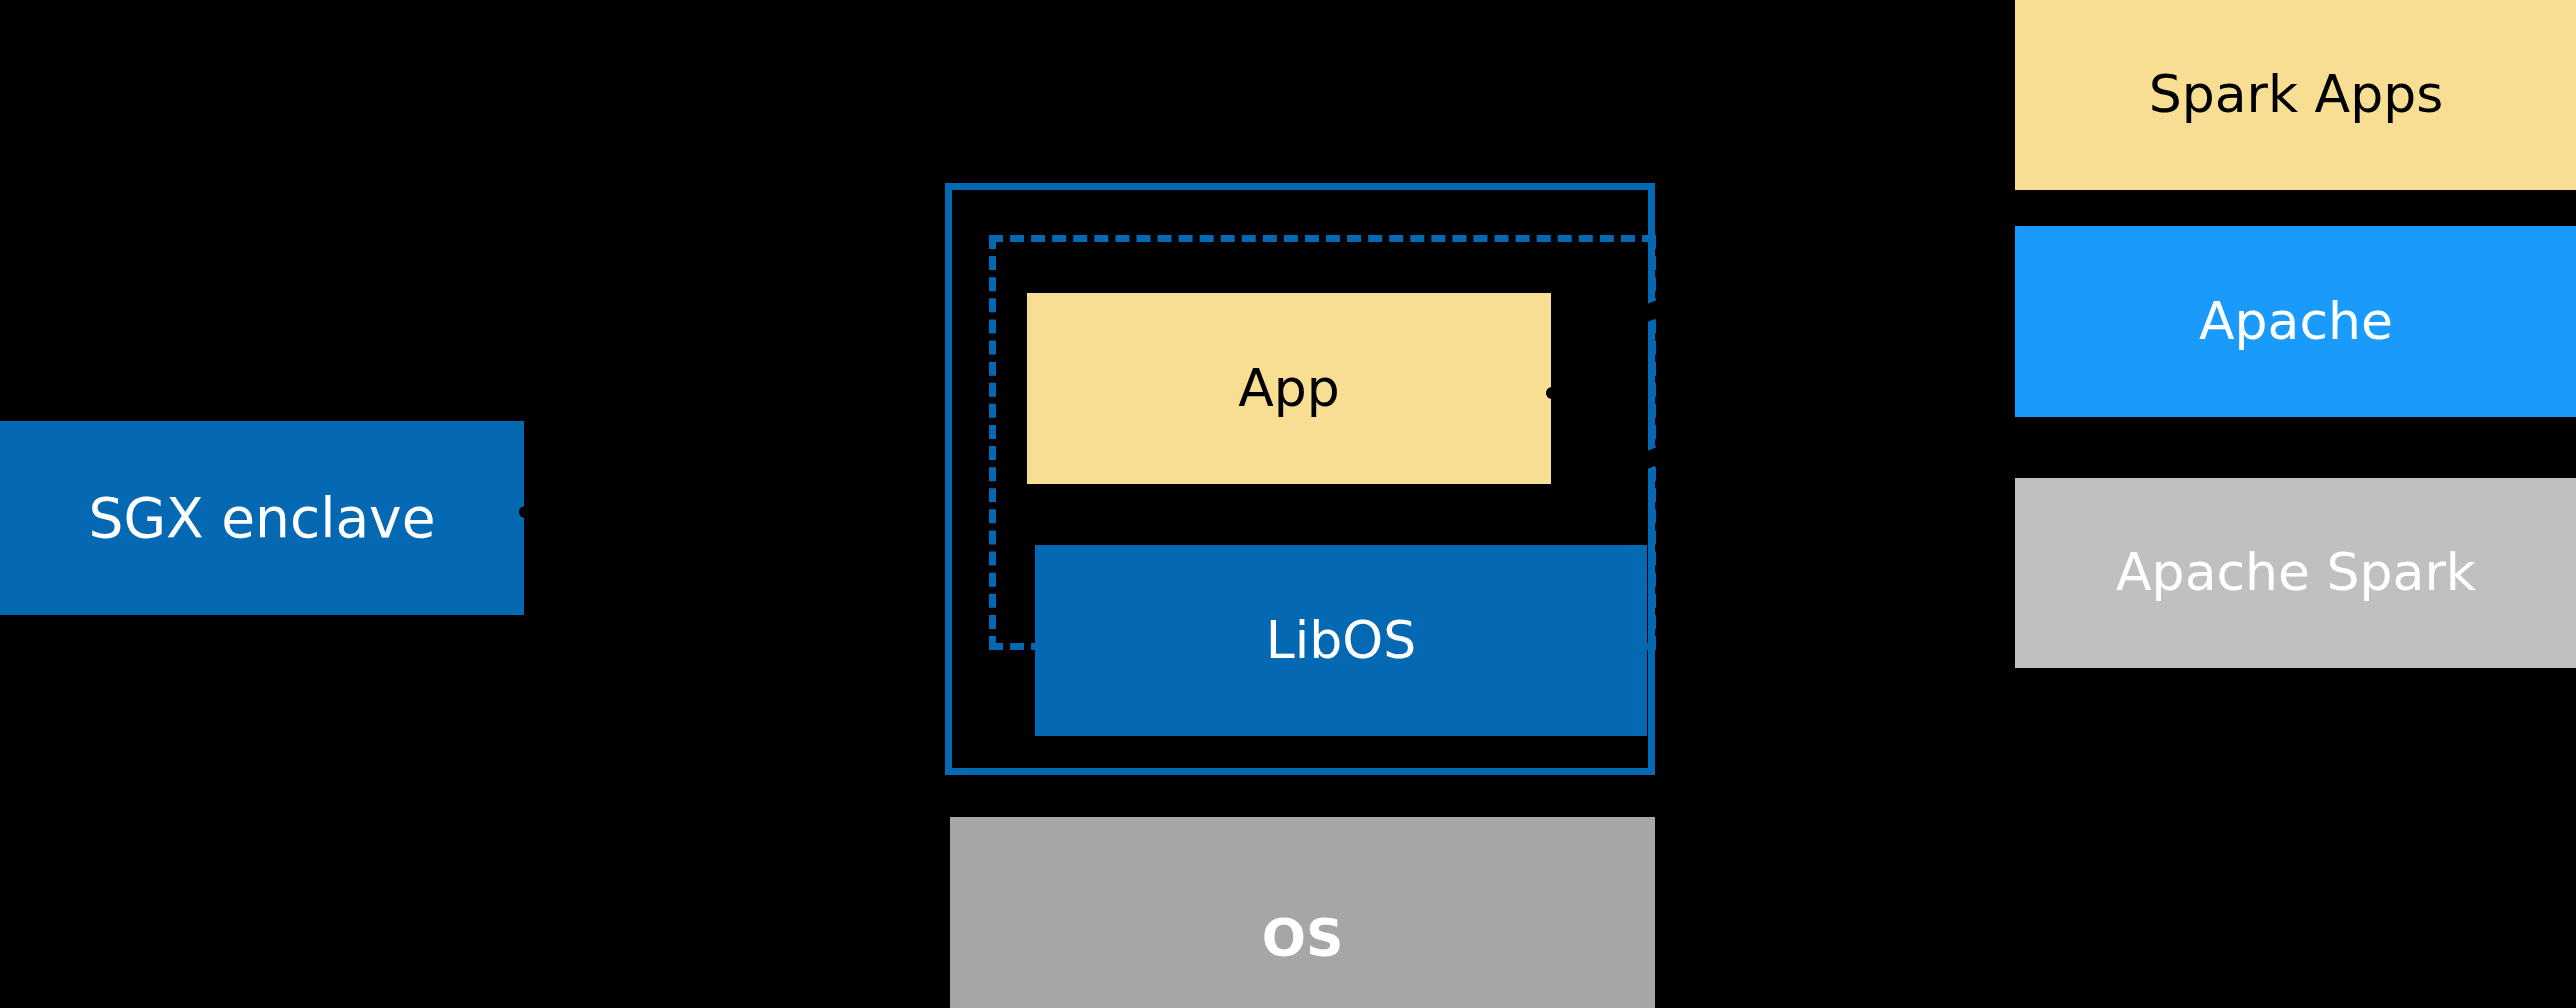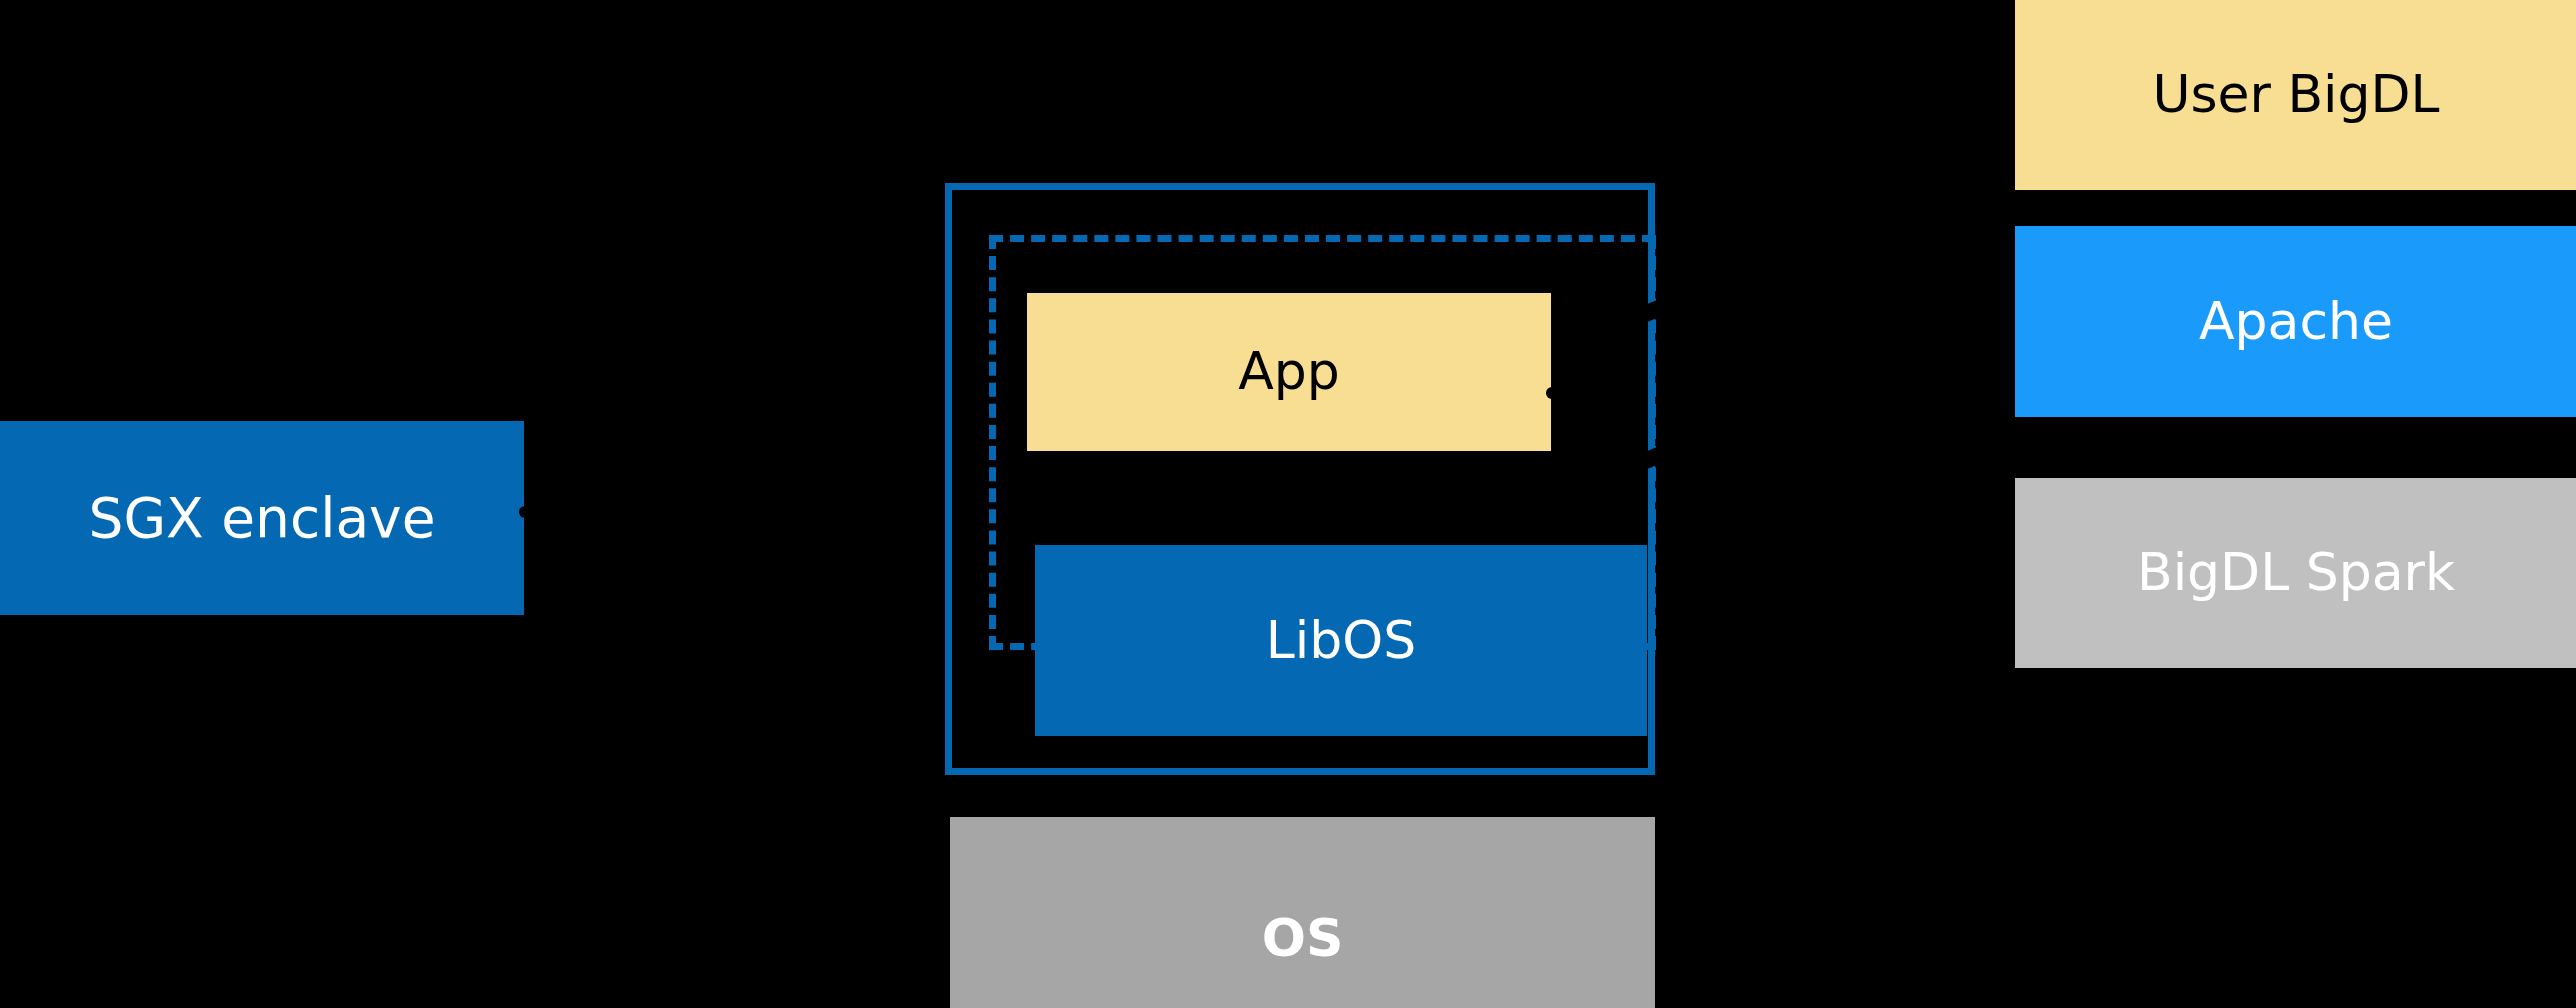--- a/index.html
+++ b/index.html
@@ -53,21 +53,21 @@
     width: 667px;
     height: 415px;
     border: 7.5px dashed #0568b3;
     background: transparent;
   }
 
   #app-box {
     left: 1027px;
     top: 293px;
     width: 524px;
-    height: 158px;
+    height: 191px;
     background: #f8de92;
     color: #000000;
     font-size: 52px;
   }
   #libos-box {
     left: 1035px;
     top: 545px;
     width: 612px;
     height: 191px;
     background: #0568b3;
@@ -179,29 +179,29 @@
 
   <div class="box" id="libos-box">
     <span>LibOS</span>
   </div>
 
   <div class="box" id="os-box">
     <span>OS</span>
   </div>
 
   <div class="box" id="user-apps-box">
-    <span>User BigDL</span>
+    <span>Spark Apps</span>
   </div>
 
   <div class="box" id="bigdl-box">
     <span>Apache</span>
   </div>
 
   <div class="box" id="apache-spark-box">
-    <span>BigDL Spark</span>
+    <span>Apache Spark</span>
   </div>
 
   <div class="notch" id="notch-sgx"></div>
   <div class="notch" id="notch-app-right"></div>
   <div class="notch" id="notch-outer-upper"></div>
   <div class="notch" id="notch-outer-lower"></div>
   <div class="notch" id="notch-dashed-mid"></div>
 
 </div>
 

